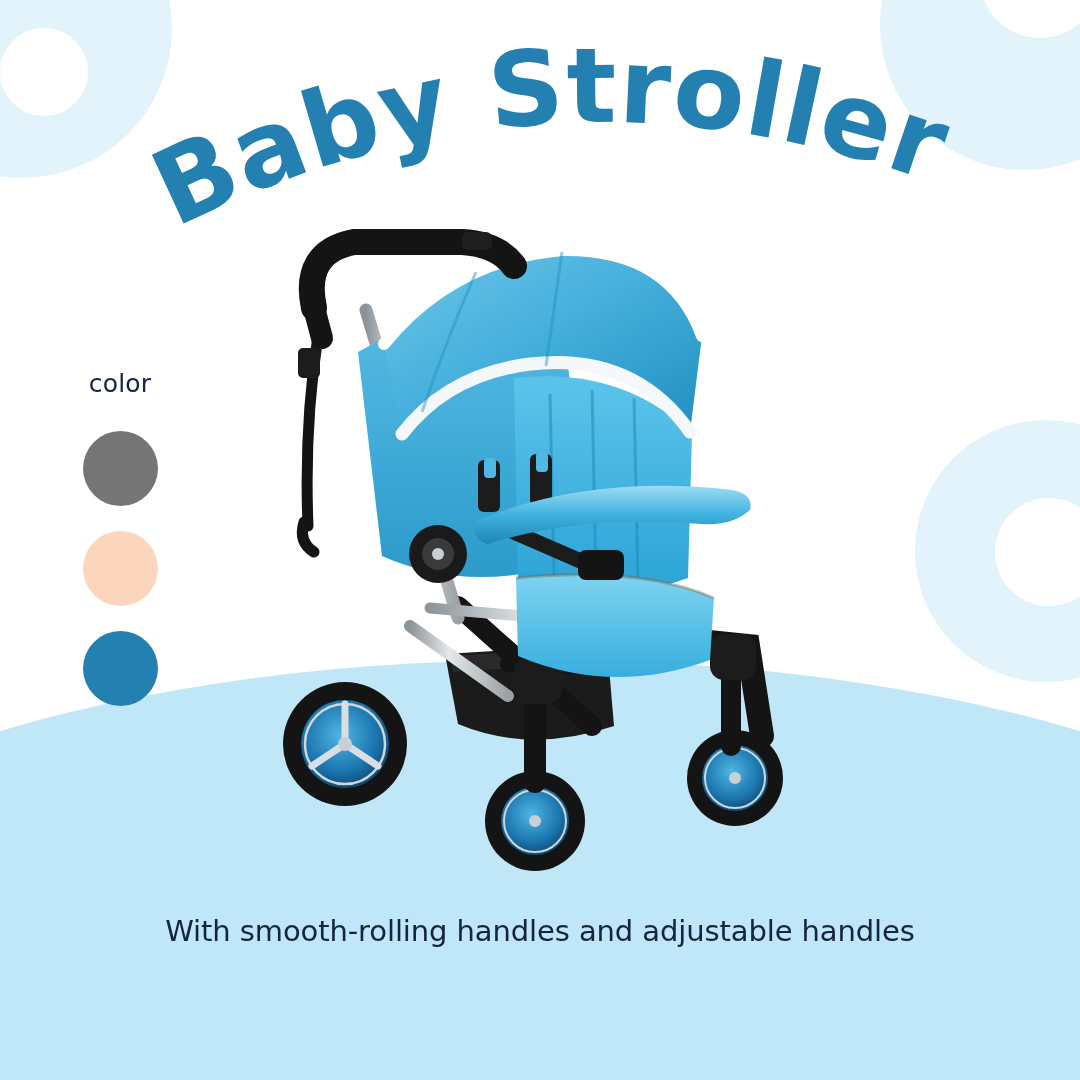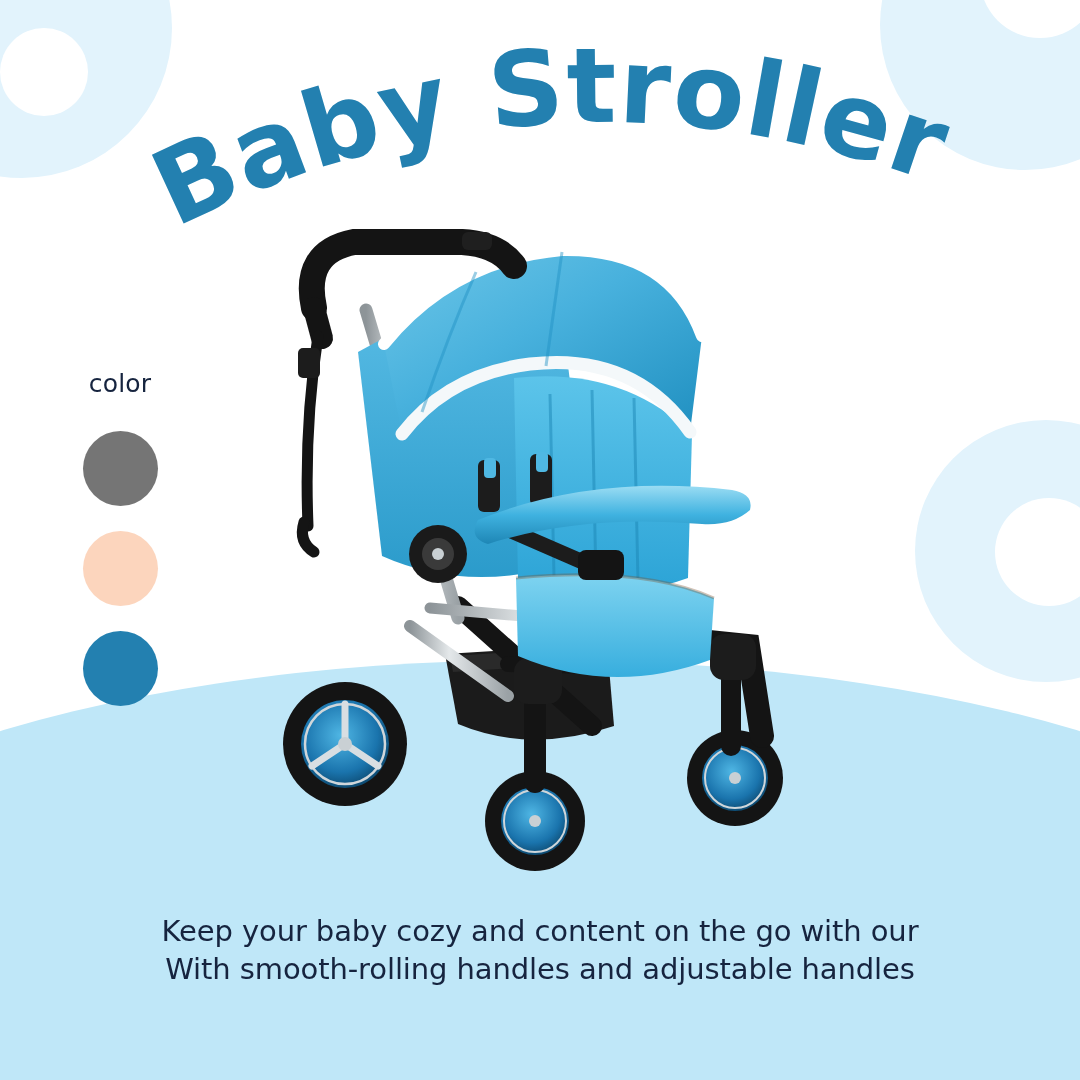--- a/index.html
+++ b/index.html
@@ -272,17 +272,16 @@
 
       <g>
         <circle cx="176" cy="328" r="29" fill="#1a1a1a"></circle>
         <circle cx="176" cy="328" r="16" fill="#3a3a3a"></circle>
         <circle cx="176" cy="328" r="6" fill="#c9d0d4"></circle>
       </g>
     </svg>
   </div>
 
   <div id="description">
-    <div class="line">Keep your baby cozy and content on the go with our</div>
     <div class="line">With smooth-rolling handles and adjustable handles</div>
   </div>
 
 </div>
 
 </body></html>

